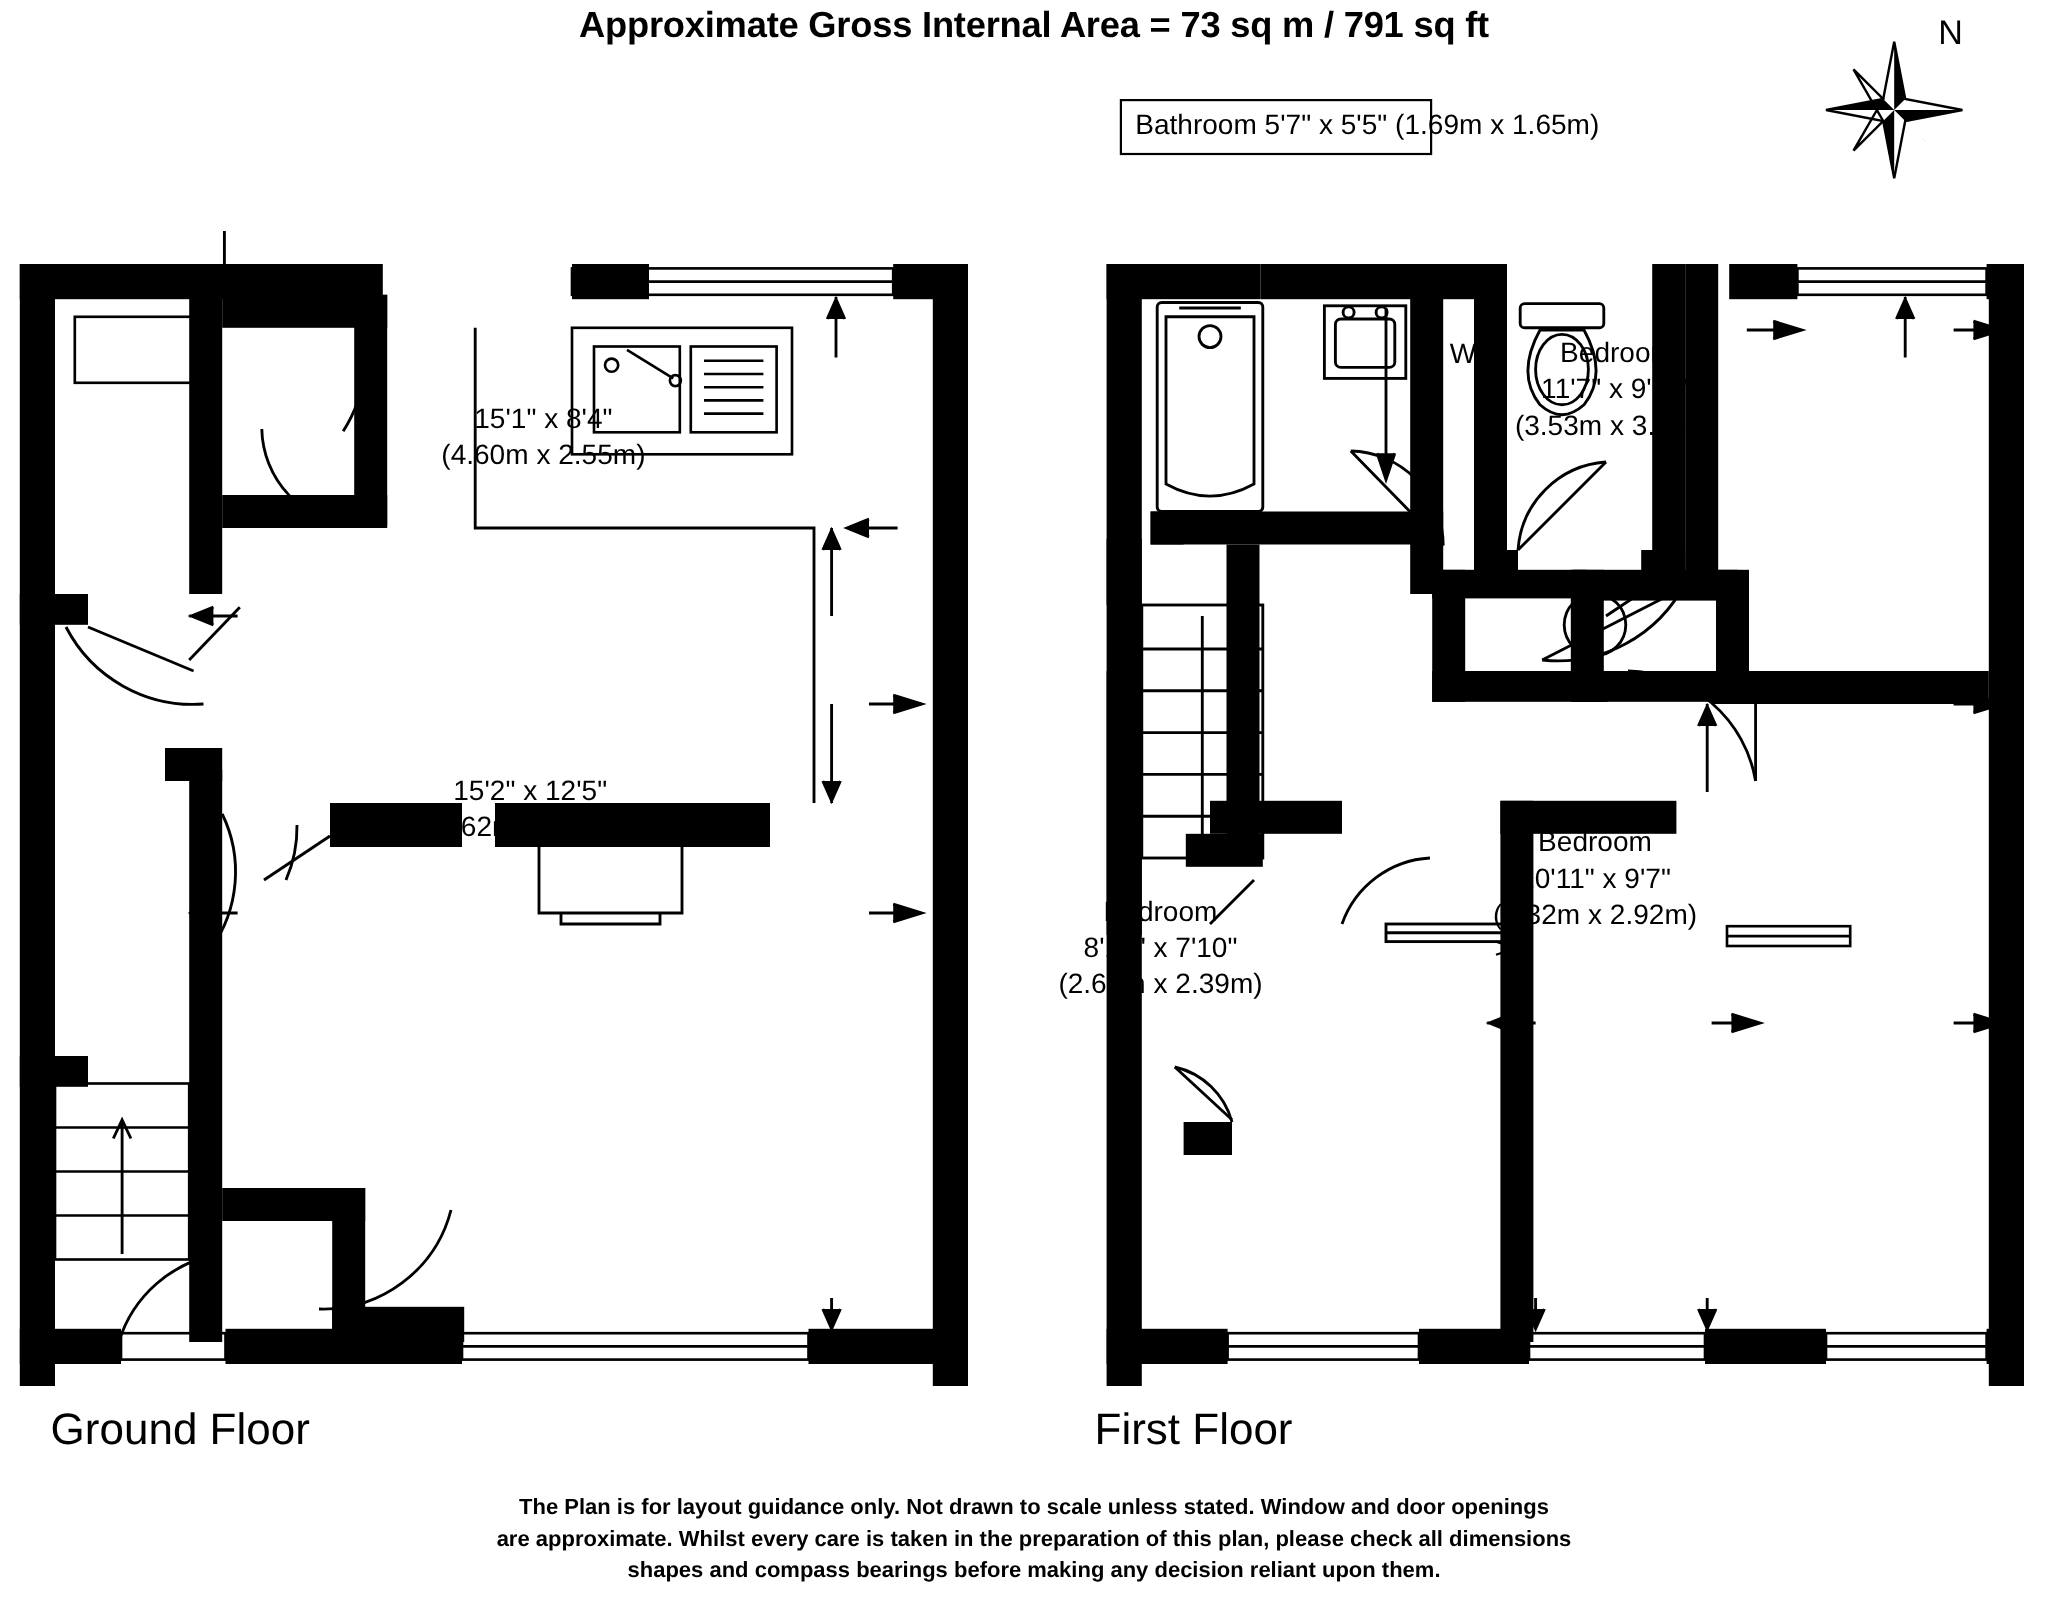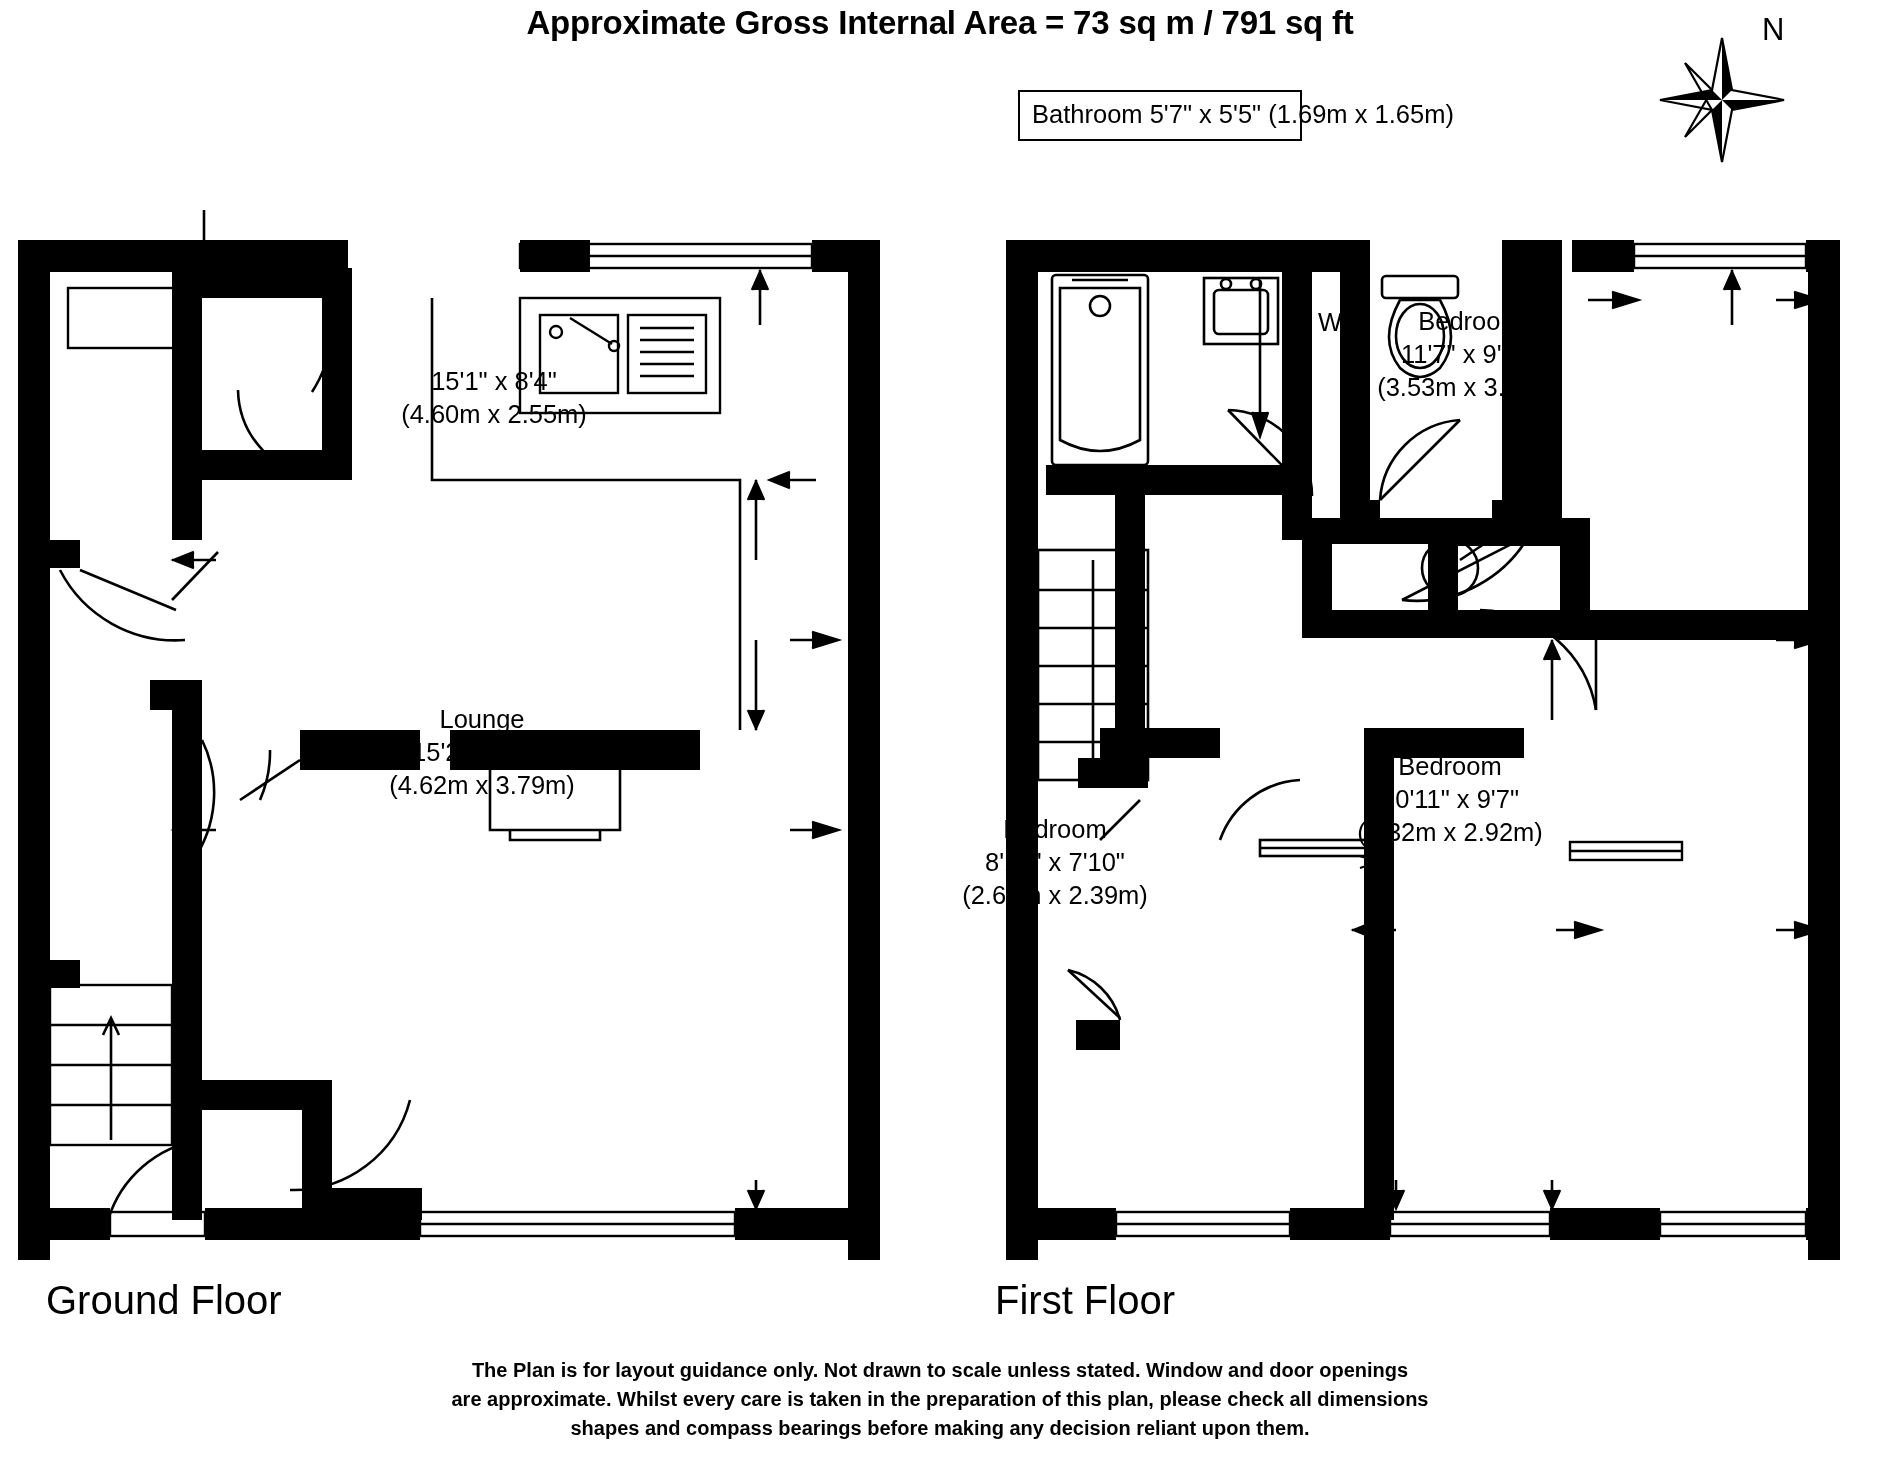--- a/index.html
+++ b/index.html
@@ -209,21 +209,20 @@
       <path d="M756 1040 L756 1068 M748 1050 L756 1068 L764 1050"></path>
     </g>
   </svg>
 
   <div class="room-label" style="left:264px; top:365px; width:460px;">
     <span class="d1">15'1" x 8'4"</span>
     <span class="d2">(4.60m x 2.55m)</span>
   </div>
 
   <div class="room-label" style="left:222px; top:703px; width:520px;">
-    <span class="nm">Lounge</span>
     <span class="d1">15'2" x 12'5"</span>
     <span class="d2">(4.62m x 3.79m)</span>
   </div>
 
   <div class="floor-label" id="ground-label">Ground Floor</div>
 
   <svg style="position:absolute;left:960px;top:140px;" width="920" height="1120" viewBox="0 0 920 1120">
     <g fill="#000" stroke="none">
 
       <rect x="46" y="100" width="32" height="1100"></rect>

